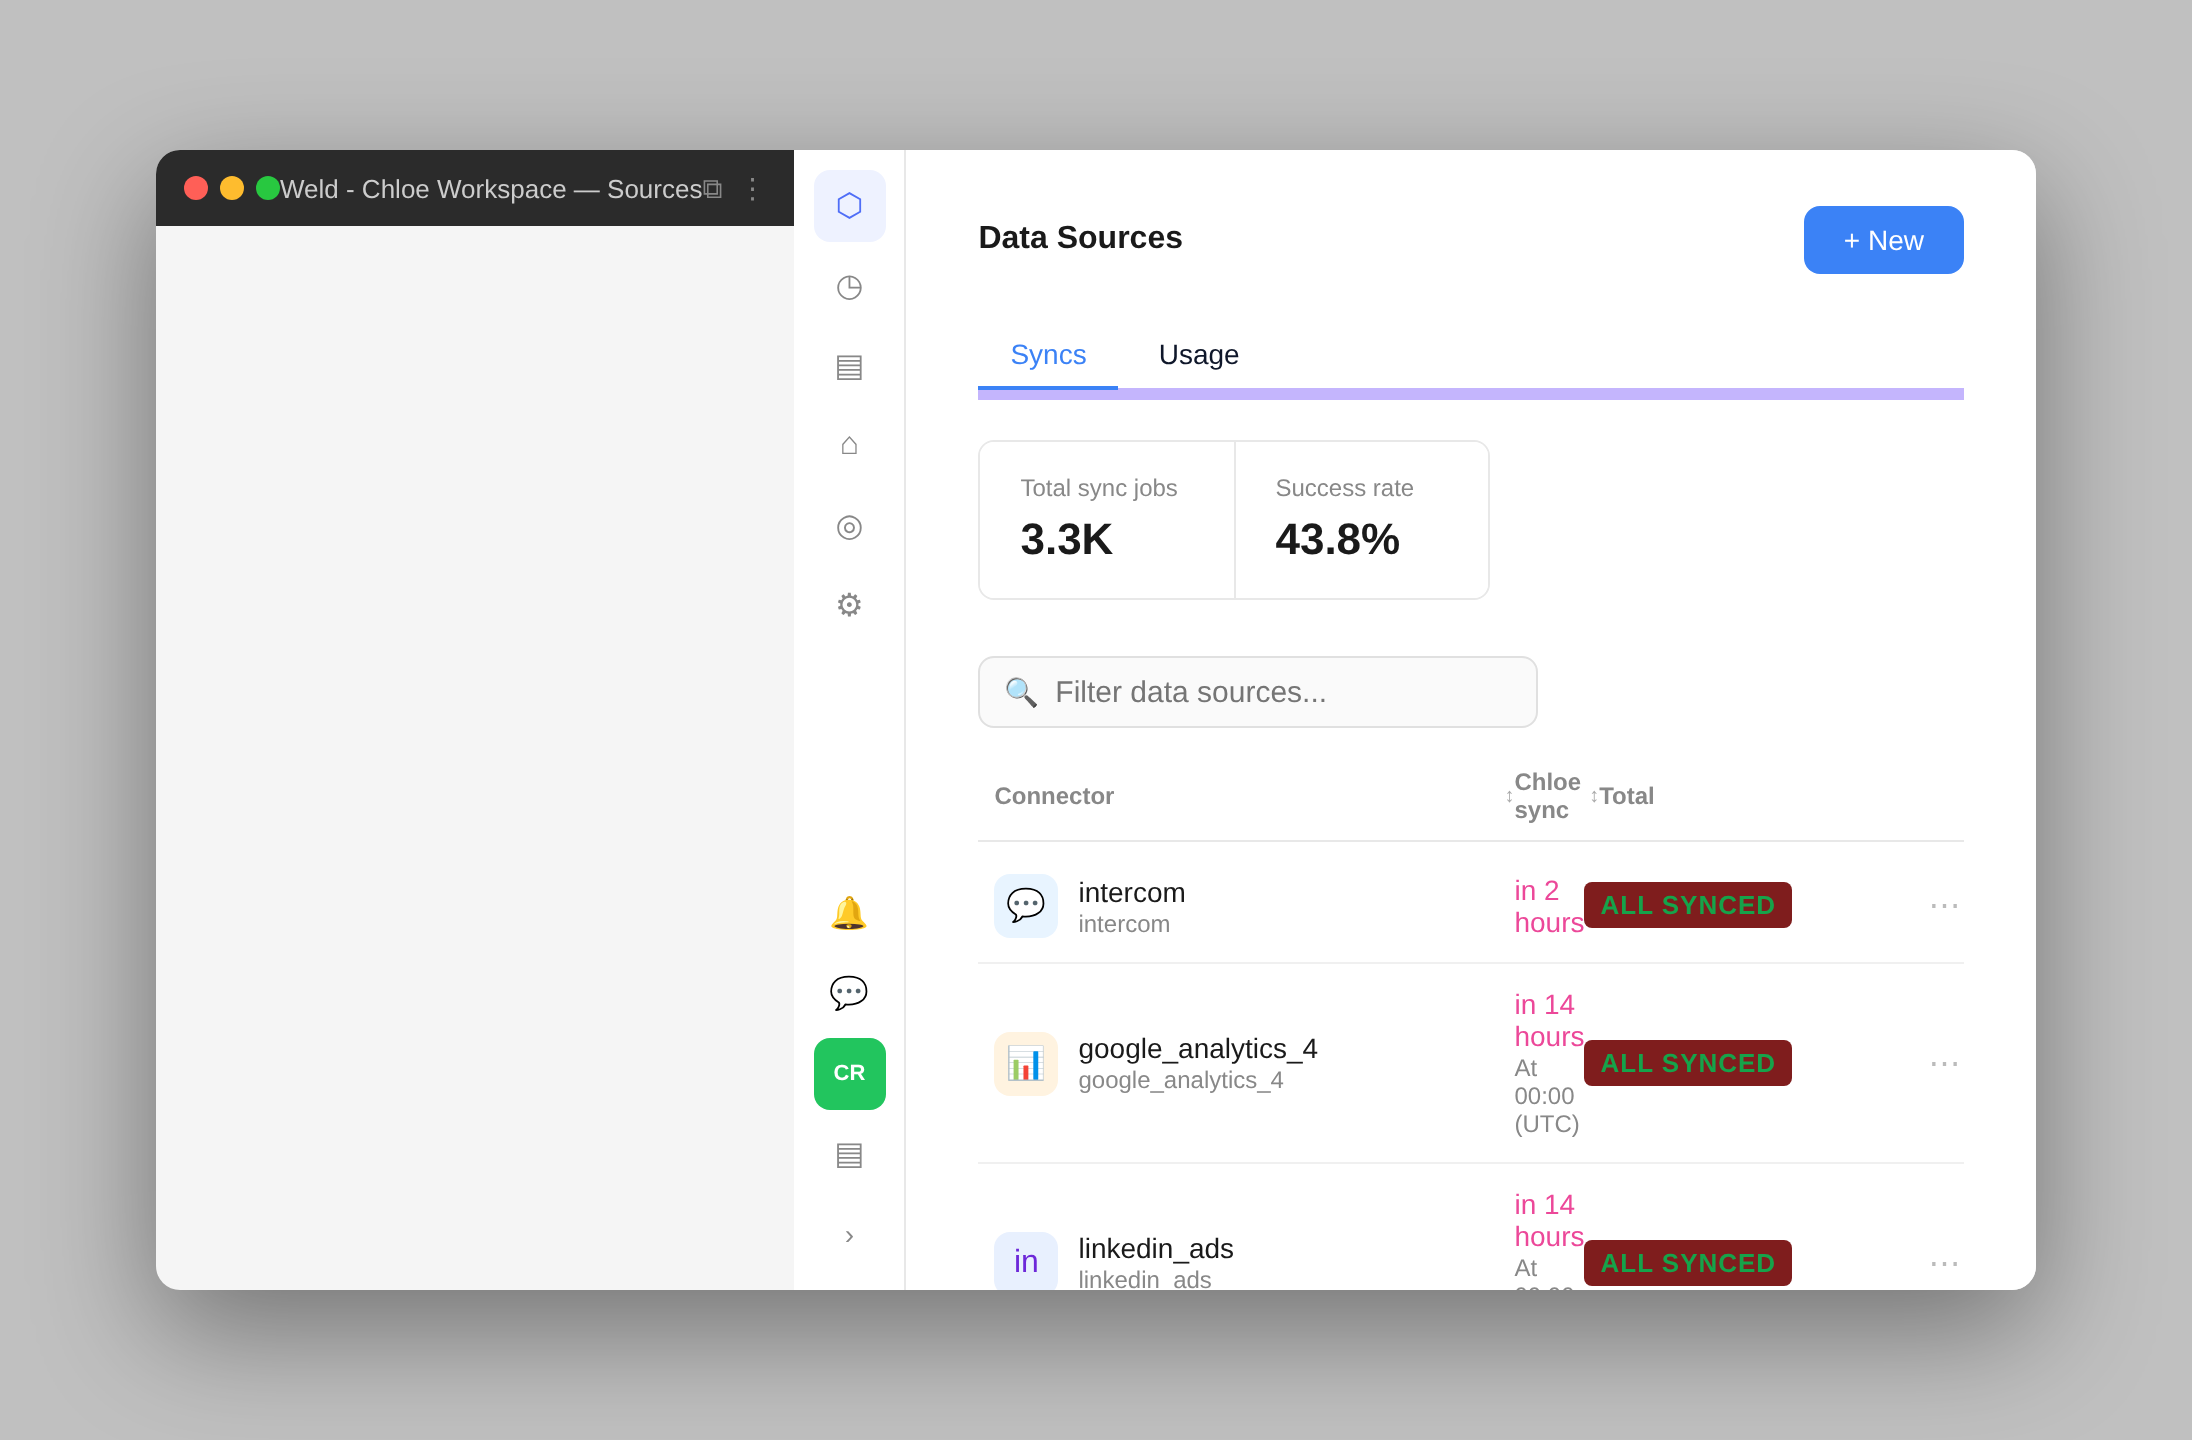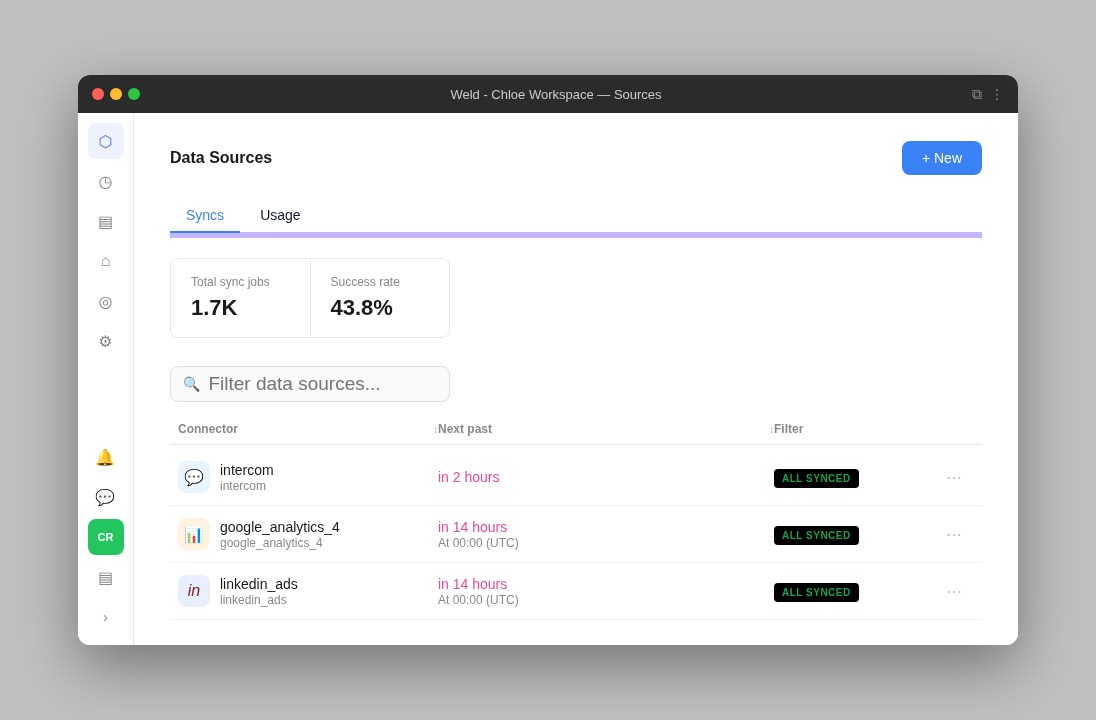--- a/index.html
+++ b/index.html
@@ -12,21 +12,20 @@
       font-family: -apple-system, BlinkMacSystemFont, 'Segoe UI', sans-serif;
     }
     .window {
       width: 940px;
       height: 570px;
       background: #f5f5f5;
       border-radius: 12px;
       overflow: hidden;
       box-shadow: 0 20px 60px rgba(0,0,0,0.4);
       display: flex;
-      flex-direction: column;
     }
     .titlebar {
       background: #2b2b2b;
       height: 38px;
       display: flex;
       align-items: center;
       padding: 0 14px;
       flex-shrink: 0;
     }
     .traffic-lights {
@@ -175,21 +174,21 @@
       text-decoration: underline;
       cursor: pointer;
     }
     .stats-row {
       display: flex;
       gap: 0;
       margin-bottom: 28px;
       border: 1px solid #e8e8e8;
       border-radius: 8px;
       overflow: hidden;
-      width: 280px;
+      width: 256px;
     }
     .stat-card {
       flex: 1;
       padding: 16px 20px;
       background: #fff;
       border-right: 1px solid #e8e8e8;
     }
     .stat-card:last-child { border-right: none; }
     .stat-label {
       font-size: 12px;
@@ -210,21 +209,21 @@
       align-items: center;
       padding: 0 12px;
       gap: 8px;
       margin-bottom: 20px;
       background: #fafafa;
     }
     .search-bar input {
       border: none;
       outline: none;
       background: transparent;
-      font-size: 19px;
+      font-size: 15px;
       color: #333;
       flex: 1;
     }
     .search-icon { color: #bbb; font-size: 14px; }
     .table-header {
       display: grid;
       grid-template-columns: 260px 1fr 160px 40px;
       padding: 0 8px 8px 8px;
       border-bottom: 1px solid #e8e8e8;
       margin-bottom: 4px;
@@ -259,23 +258,23 @@
       align-items: center;
       justify-content: center;
       font-size: 16px;
       flex-shrink: 0;
     }
     .connector-name { font-size: 14px; font-weight: 500; color: #1a1a1a; }
     .connector-sub { font-size: 12px; color: #888; margin-top: 1px; }
     .sync-time { font-size: 14px; font-weight: 500; color: #ec4899; }
     .sync-schedule { font-size: 12px; color: #888; margin-top: 1px; }
     .status-badge {
-      background: #000000;
+      background: #7f1d1d;
       color: #16a34a;
-      font-size: 10px;
+      font-size: 13px;
       font-weight: 700;
       padding: 4px 8px;
       border-radius: 4px;
       letter-spacing: 0.5px;
       width: fit-content;
     }
     .row-menu {
       color: #bbb;
       font-size: 16px;
       cursor: pointer;
@@ -350,43 +349,43 @@
 
       <div class="tabs">
         <div class="tab active">Syncs</div>
         <div class="tab">Usage</div>
       </div>
 
 
       <div class="stats-row">
         <div class="stat-card">
           <div class="stat-label">Total sync jobs</div>
-          <div class="stat-value">1.7K</div>
+          <div class="stat-value">3.3K</div>
         </div>
         <div class="stat-card">
           <div class="stat-label">Success rate</div>
           <div class="stat-value">43.8%</div>
         </div>
       </div>
 
       <div class="search-bar">
         <span class="search-icon">🔍</span>
         <input type="text" placeholder="Filter data sources..." style="">
       </div>
 
       <div class="table-header">
         <div class="table-header-cell">
           <span>Connector</span>
           <span class="sort-icon">↕</span>
         </div>
         <div class="table-header-cell">
-          <span>Next past</span>
+          <span>Chloe sync</span>
           <span class="sort-icon">↕</span>
         </div>
-        <div class="table-header-cell">Filter</div>
+        <div class="table-header-cell">Total</div>
         <div class="table-header-cell"></div>
       </div>
 
       <div id="table-body">
           <div class="table-row">
     <div class="connector-cell">
       <div class="connector-icon" style="background:#e8f4ff;color:#1a6cf6;">💬</div>
       <div>
         <div class="connector-name">intercom</div>
         <div class="connector-sub">intercom</div>
@@ -412,21 +411,21 @@
       <div class="sync-time">in 14 hours</div>
       <div class="sync-schedule">At 00:00 (UTC)</div>
     </div>
     <div>
       <span class="status-badge">ALL SYNCED</span>
     </div>
     <div class="row-menu">⋯</div>
   </div>
           <div class="table-row">
     <div class="connector-cell">
-      <div class="connector-icon" style="background:#e8f0fe;color:#7f1d1d;font-style:italic;">in</div>
+      <div class="connector-icon" style="background:#e8f0fe;color:#6d28d9;">in</div>
       <div>
         <div class="connector-name">linkedin_ads</div>
         <div class="connector-sub">linkedin_ads</div>
       </div>
     </div>
     <div>
       <div class="sync-time">in 14 hours</div>
       <div class="sync-schedule">At 00:00 (UTC)</div>
     </div>
     <div>

